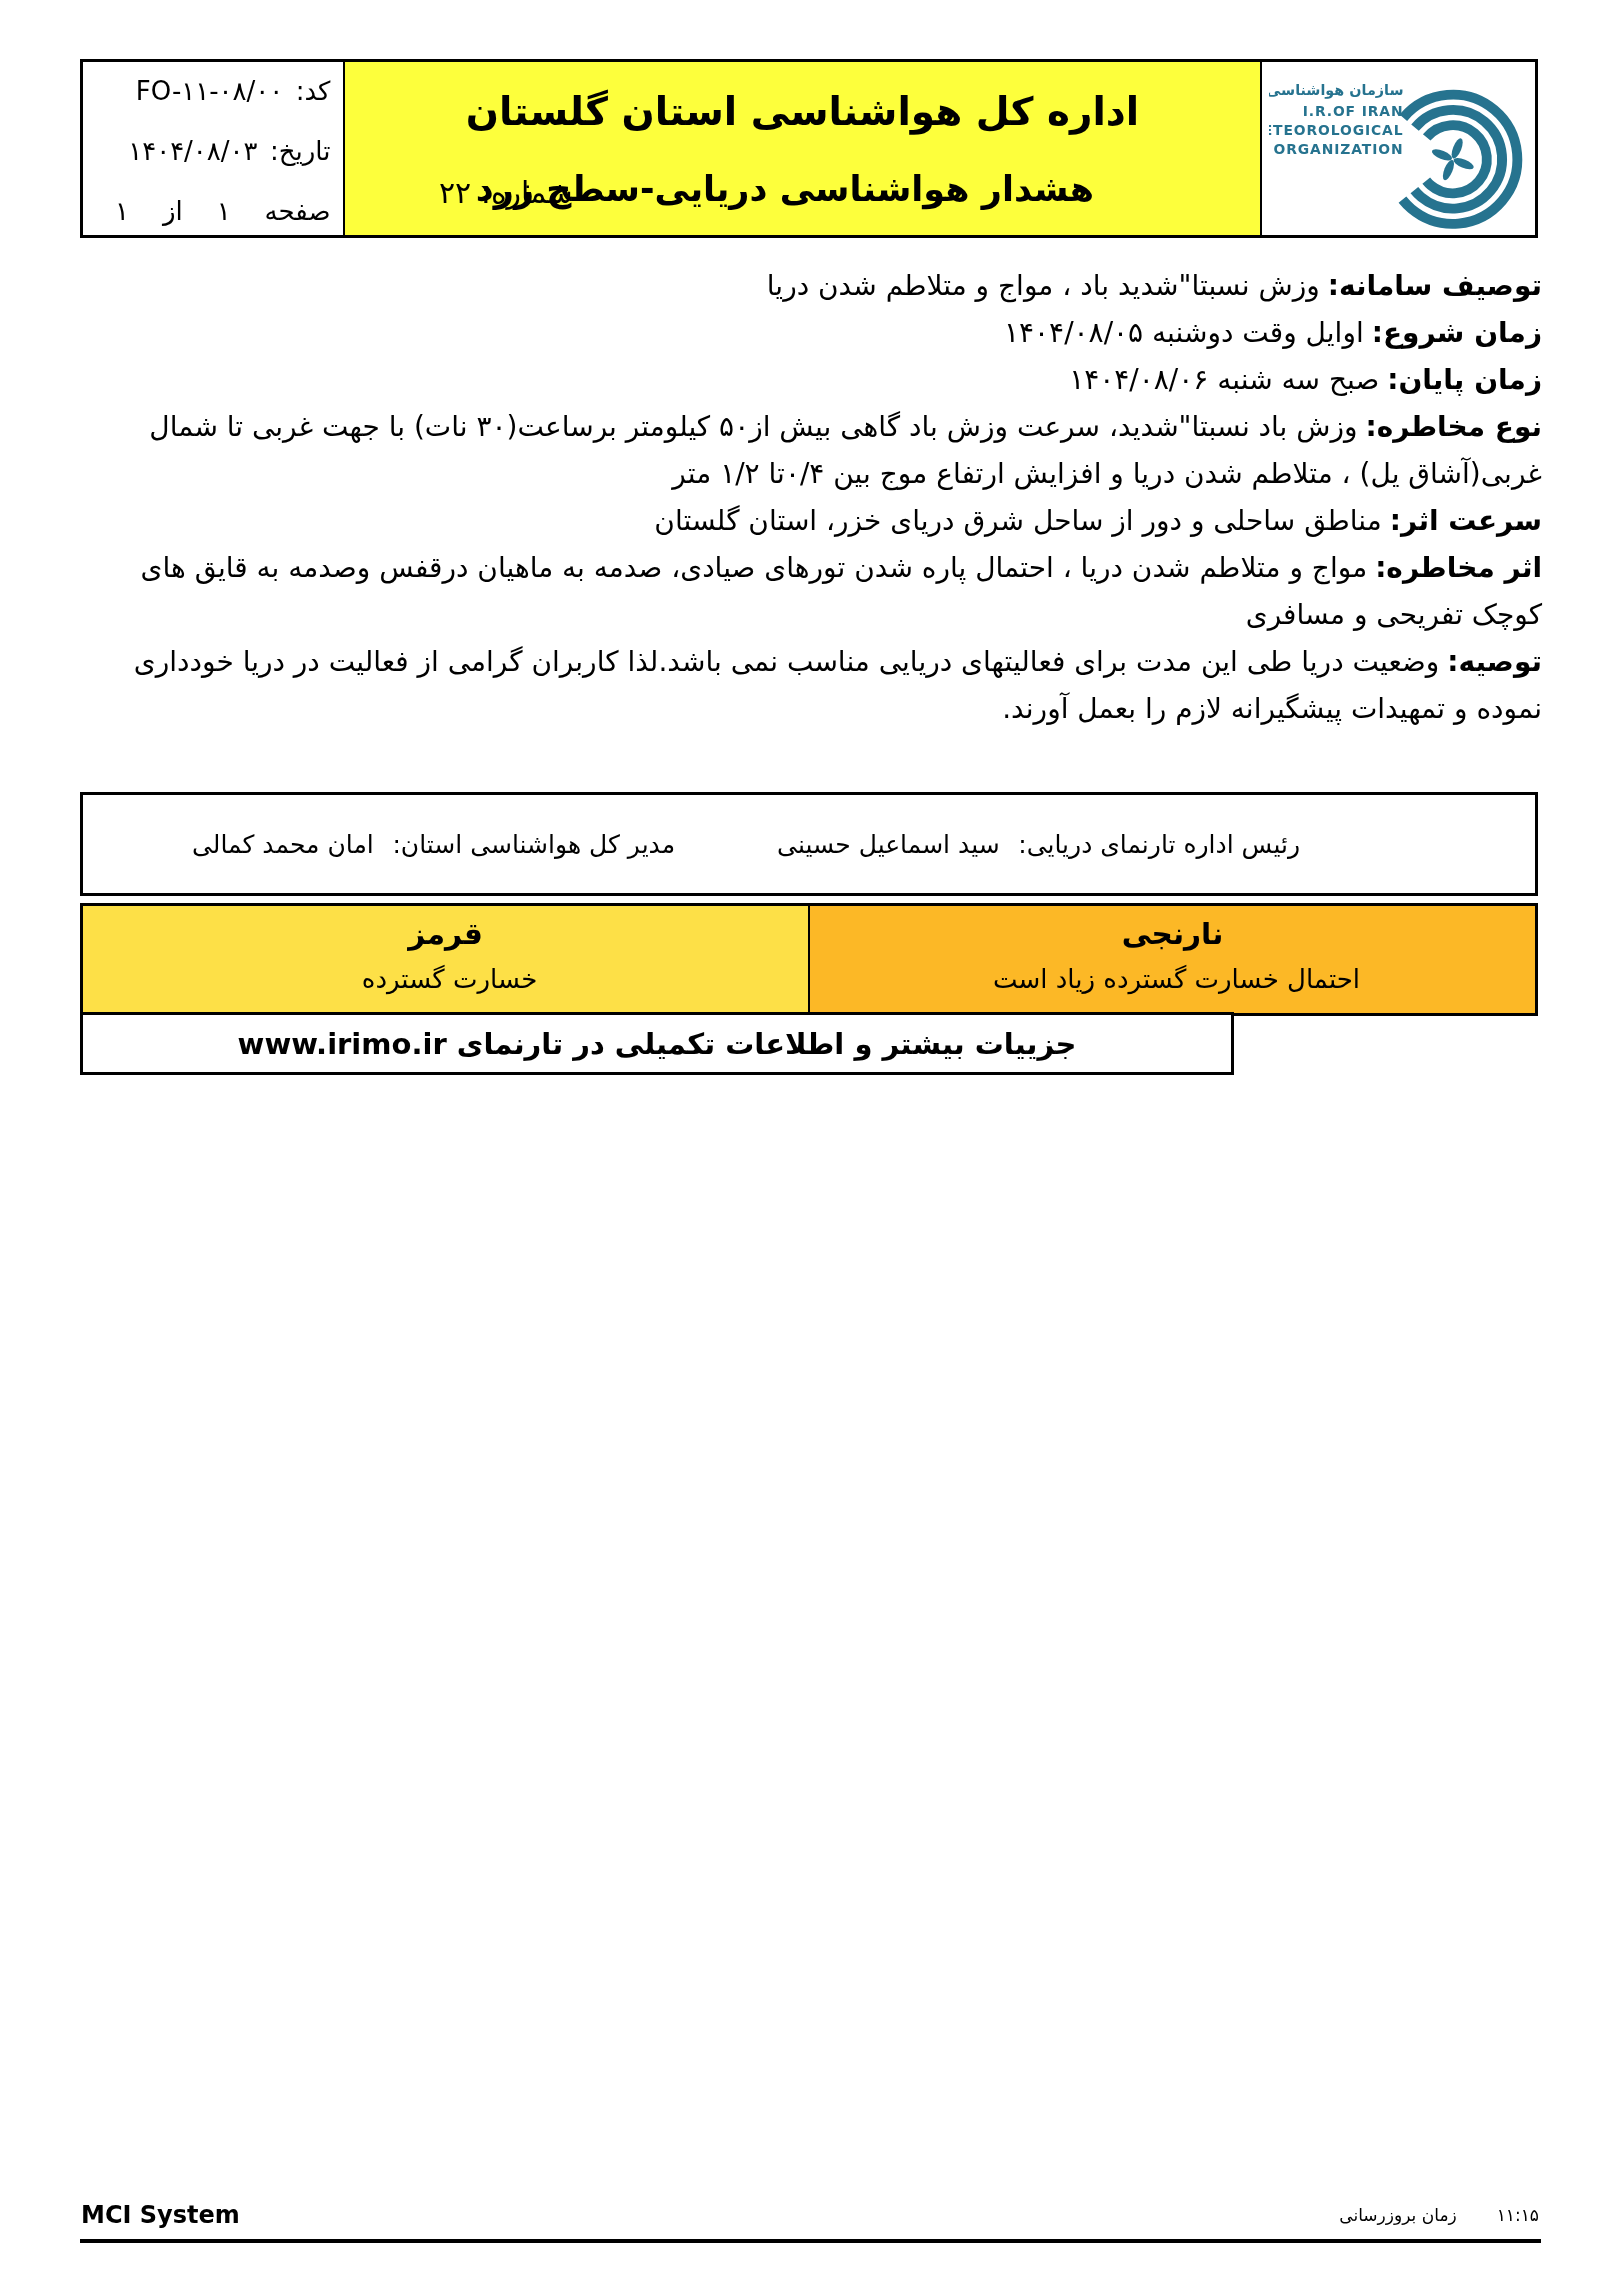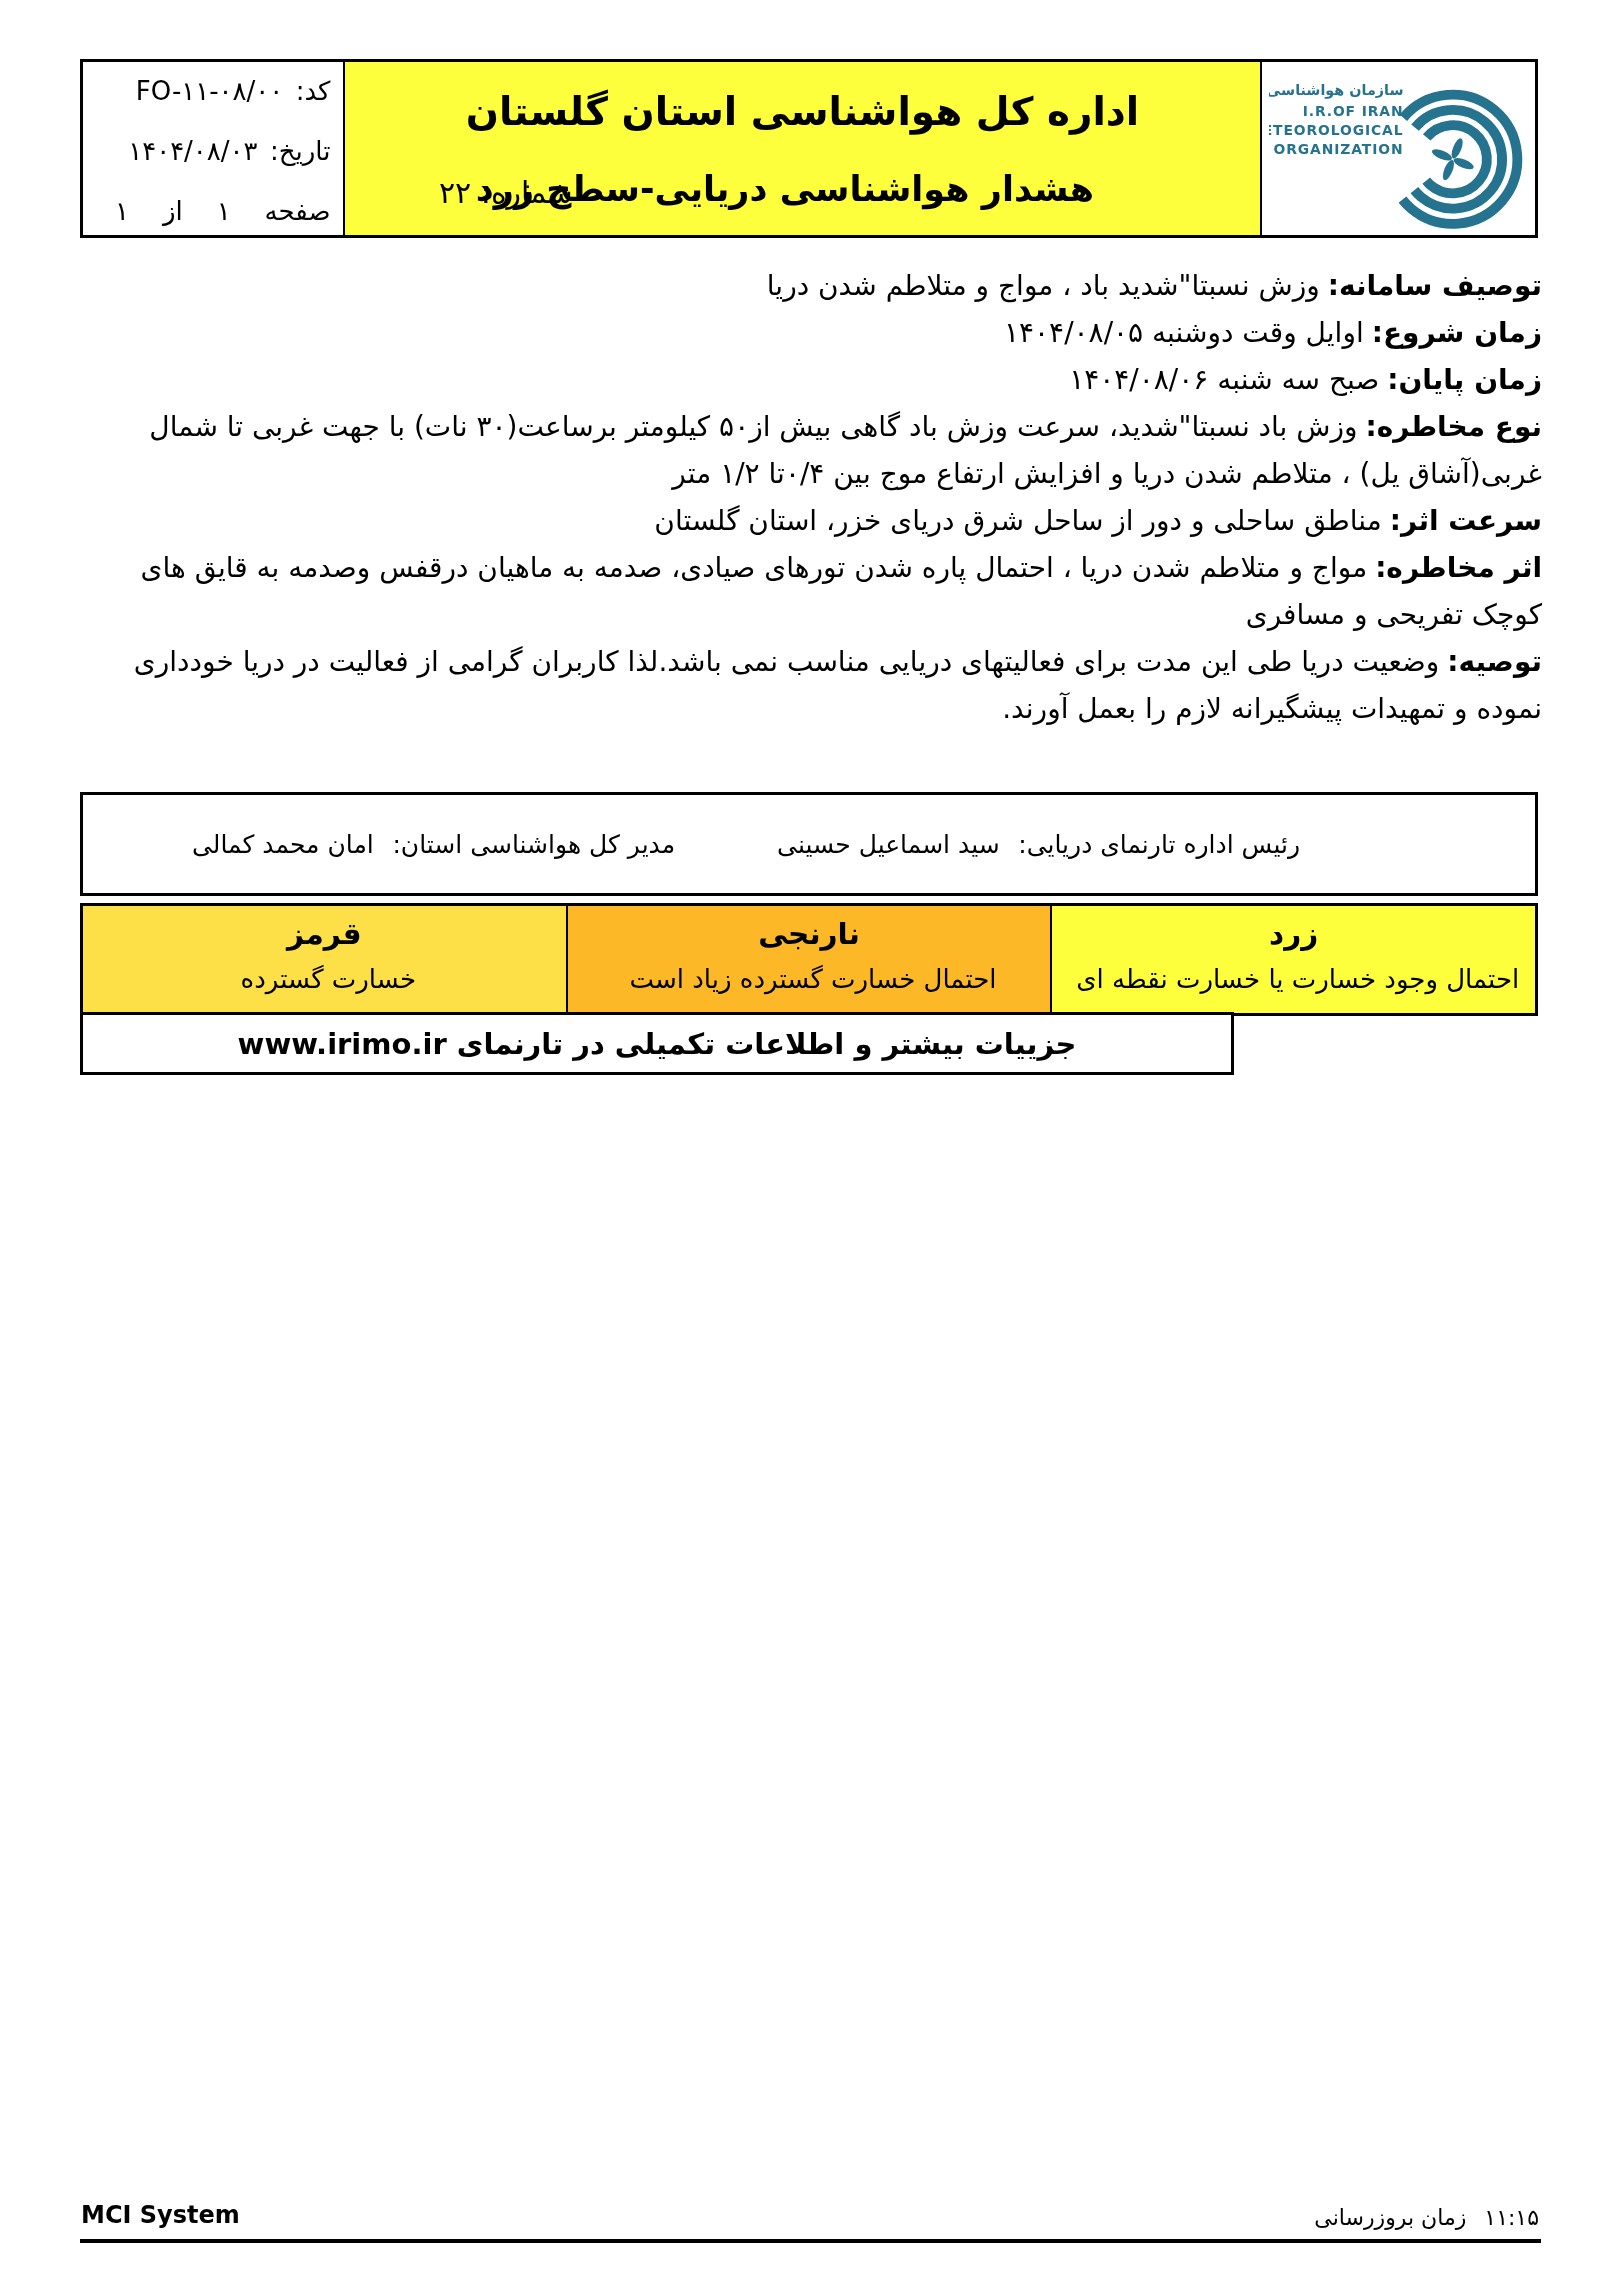--- a/index.html
+++ b/index.html
@@ -55,21 +55,21 @@
   .legend-name{font-weight:bold;font-size:29.6px;line-height:43px;}
   .legend-desc{font-size:26px;line-height:47px;padding-left:8px;}
   .footer-note{
     position:absolute;top:1012px;left:80px;width:1154px;height:63px;
     border:3.6px solid #000;box-sizing:border-box;background:#fff;
     display:flex;align-items:center;justify-content:center;
     direction:rtl;font-size:29px;font-weight:bold;
   }
   
   .mci{position:absolute;left:81px;top:2201px;font-size:24px;font-weight:bold;font-family:"DejaVu Sans",sans-serif;}
-  .update{position:absolute;right:82px;top:2205px;font-size:22px;direction:ltr;display:flex;gap:18px;align-items:flex-end;}
+  .update{position:absolute;right:82px;top:2205px;font-size:17px;direction:ltr;display:flex;gap:40px;align-items:flex-end;}
   .bottom-rule{position:absolute;top:2239px;left:80px;width:1461px;height:3.6px;background:#000;}
   
   .logo-svg text{fill:var(--teal,#26738F);}
   .logo-fa{font-size:16px;font-weight:bold;}
   .logo-en{font-size:15.5px;font-weight:bold;letter-spacing:1px;}
   .ring{fill:none;stroke:var(--teal,#26738F);}
 </style>
 </head>
 <body>
 
@@ -157,24 +157,20 @@
 
   <div class="legend">
     <div class="legend-cell" style="background-color: #fde047;">
       <div class="legend-name">قرمز</div>
       <div class="legend-desc">خسارت گسترده</div>
     </div>
     <div class="legend-cell" style="background-color: rgb(252, 184, 38);">
       <div class="legend-name">نارنجی</div>
       <div class="legend-desc">احتمال خسارت گسترده زیاد است</div>
     </div>
-    <div class="legend-cell" style="background-color: rgb(253, 255, 60);">
-      <div class="legend-name">زرد</div>
-      <div class="legend-desc">احتمال وجود خسارت یا خسارت نقطه ای</div>
-    </div>
   </div>
 
   <div class="footer-note">جزییات بیشتر و اطلاعات تکمیلی در تارنمای www.irimo.ir</div>
 
   <div class="mci">MCI System</div>
   <div class="update">
     <span>زمان بروزرسانی</span>
     <span>۱۱:۱۵</span>
   </div>
   <div class="bottom-rule"></div>

